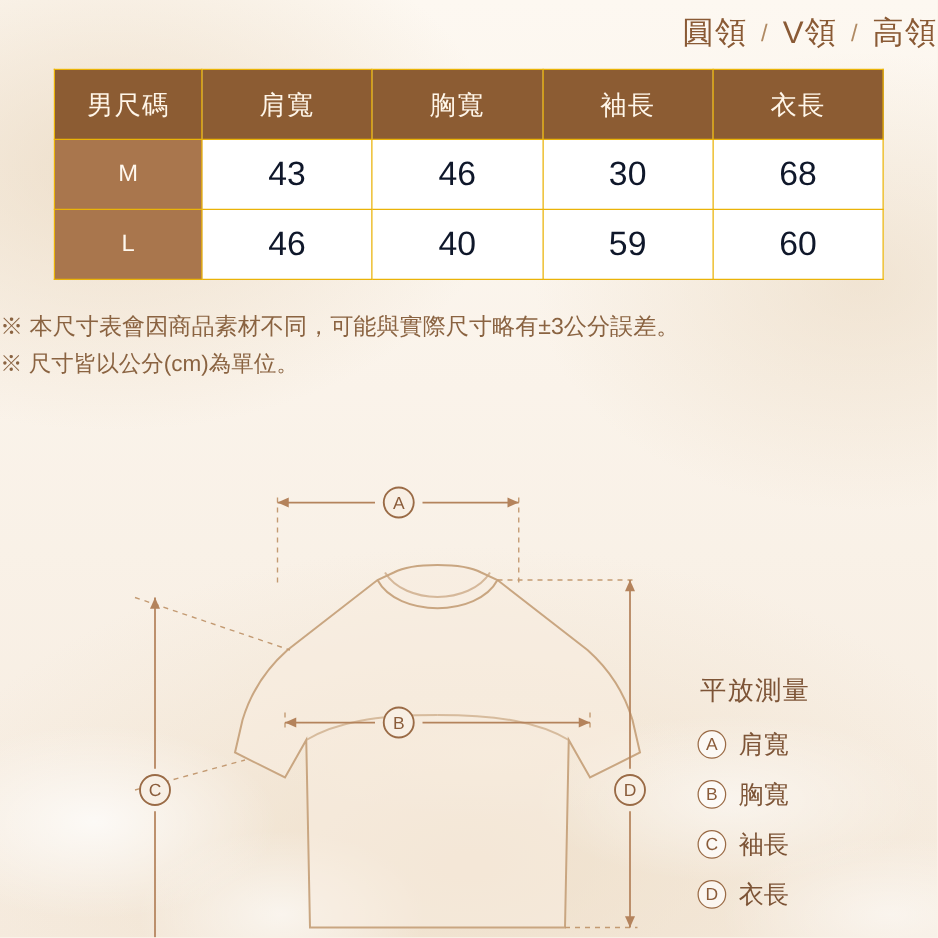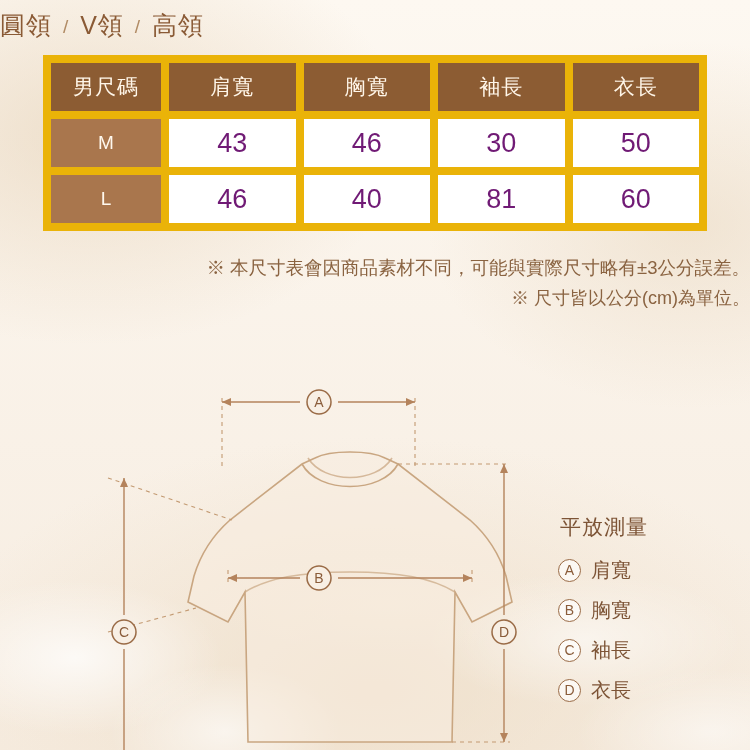--- a/index.html
+++ b/index.html
@@ -31,21 +31,21 @@
       radial-gradient(ellipse 22% 26% at 30% 95%, rgba(255,255,255,0.6), rgba(255,255,255,0) 70%),
       radial-gradient(ellipse 30% 26% at 78% 70%, rgba(255,255,255,0.55), rgba(255,255,255,0) 70%),
       radial-gradient(ellipse 26% 24% at 95% 95%, rgba(255,255,255,0.5), rgba(255,255,255,0) 70%),
       radial-gradient(ellipse 34% 18% at 52% 60%, rgba(247,235,220,0.55), rgba(247,235,220,0) 75%);
     z-index: 0;
   }
   .page { position: relative; z-index: 1; width: 750px; height: 750px; }
 
   
   .title {
-    text-align: left;
+    text-align: right;
     padding-top: 9px;
     color: #8a5a35;
     font-size: 25px;
     letter-spacing: 1px;
   }
   .title .sep {
     color: #b08a63;
     font-size: 19px;
     padding: 0 3px;
     vertical-align: 1px;
@@ -57,67 +57,67 @@
     width: 664px;
   }
   table.size-table {
     width: 100%;
     border-collapse: collapse;
     table-layout: fixed;
     background: #ffffff;
   }
   table.size-table col.c0 { width: 118px; }
   table.size-table th, table.size-table td {
-    border: 8px solid #eab308;
+    border: 1px solid #eab308;
     text-align: center;
     height: 56px;
     padding: 0;
   }
   thead th {
     background: #8c5c33;
     color: #fff6e9;
     font-size: 21px;
     font-weight: normal;
     letter-spacing: 1px;
   }
   tbody th {
     background: #a9764d;
     color: #fff8ee;
     font-size: 19px;
     font-weight: normal;
   }
   tbody td {
     background: #ffffff;
-    color: #701a75;
+    color: #0f172a;
     font-size: 27px;
   }
 
   
   .notes {
     margin-top: 22px;
-    text-align: right;
+    text-align: left;
     color: #8a6341;
     font-size: 18.5px;
     line-height: 1.65;
   }
-  .notes .line2 { font-size: 18px; margin-left: 28px; }
+  .notes .line2 { font-size: 18px; }
 
   
   .diagram {
     position: absolute;
     left: 0; top: 370px;
     width: 750px; height: 380px;
   }
   .diagram svg { display: block; }
 
   
   .legend {
     position: absolute;
     left: 558px;
-    top: 513px;
+    top: 538px;
     width: 180px;
     color: #7d5436;
   }
   .legend-title {
     font-size: 21px;
     margin-left: 2px;
     margin-bottom: 16px;
     letter-spacing: 1px;
   }
   .legend-row {
@@ -172,27 +172,27 @@
           <th>袖長</th>
           <th>衣長</th>
         </tr>
       </thead>
       <tbody>
         <tr>
           <th>M</th>
           <td>43</td>
           <td>46</td>
           <td>30</td>
-          <td>50</td>
+          <td>68</td>
         </tr>
         <tr>
           <th>L</th>
           <td>46</td>
           <td>40</td>
-          <td>81</td>
+          <td>59</td>
           <td>60</td>
         </tr>
       </tbody>
     </table>
   </div>
 
   <div class="notes">
     <div class="line1">※ 本尺寸表會因商品素材不同，可能與實際尺寸略有±3公分誤差。</div>
     <div class="line2">※ 尺寸皆以公分(cm)為單位。</div>
   </div>

